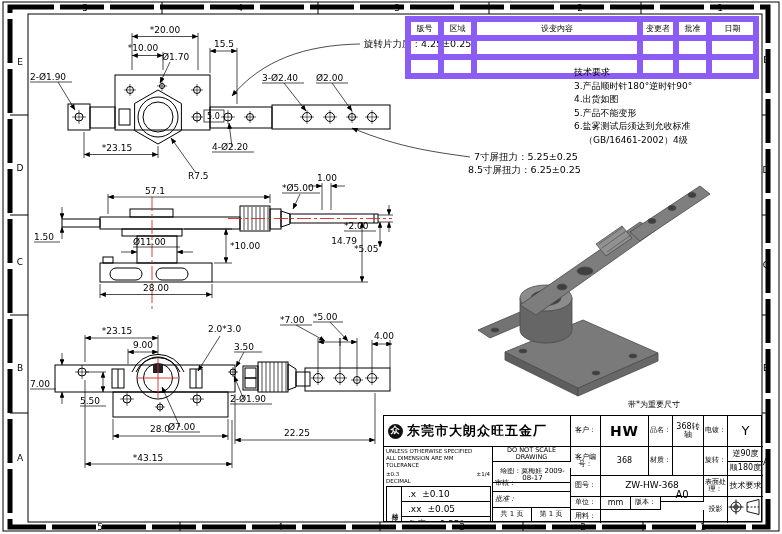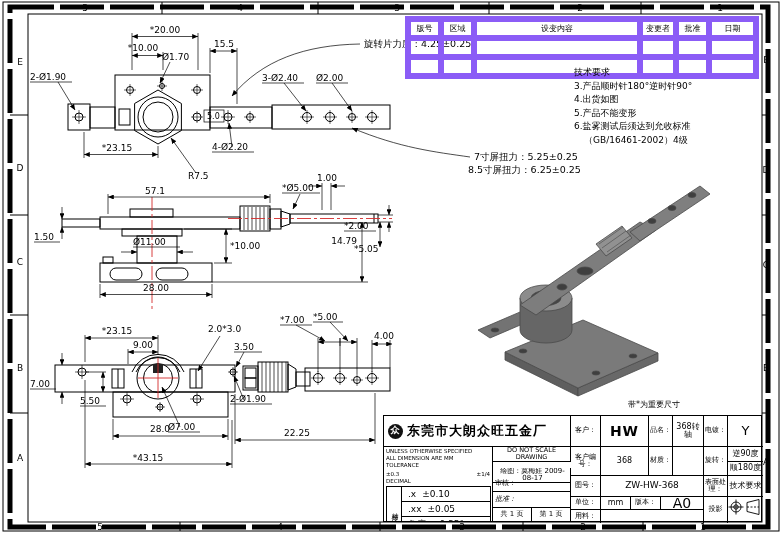--- a/index.html
+++ b/index.html
@@ -410,21 +410,21 @@
     <div class="tb val nb-r" style="left:344px;top:46px;width:35px;height:14px;">顺180度</div>
 
     <div class="tb lbl" style="left:187px;top:60px;width:30px;height:21px;">图号：</div>
     <div class="tb val" style="left:217px;top:60px;width:103px;height:21px;font-size:9px;">ZW-HW-368</div>
     <div class="tb lbl" style="left:320px;top:60px;width:24px;height:21px;">表面处理：</div>
     <div class="tb val nb-r" style="left:344px;top:60px;width:35px;height:21px;">技术要求</div>
 
     <div class="tb lbl" style="left:187px;top:81px;width:30px;height:13px;">单位：</div>
     <div class="tb val" style="left:217px;top:81px;width:30px;height:13px;">mm</div>
     <div class="tb lbl" style="left:247px;top:81px;width:30px;height:13px;">版本：</div>
-    <div class="tb val" style="left:277px;top:81px;width:43px;height:13px;font-size:14px;">A0</div>
+    <div class="tb val" style="left:277px;top:73px;width:43px;height:13px;font-size:10px;">A0</div>
     <div class="tb lbl nb-b" style="left:187px;top:94px;width:30px;height:13px;">用料：</div>
     <div class="tb val nb-b" style="left:217px;top:94px;width:103px;height:13px;"></div>
     <div class="tb lbl nb-b" style="left:320px;top:81px;width:24px;height:26px;">投影</div>
     <div class="tb nb-b nb-r" style="left:344px;top:81px;width:35px;height:26px;">
       <svg width="33" height="20" viewBox="0 0 33 20">
         <g stroke="#000" stroke-width="0.9" fill="none">
           <circle cx="8" cy="10" r="5"></circle>
           <circle cx="8" cy="10" r="2.2"></circle>
           <path d="M0.5,10H15.5 M8,2.5V17.5"></path>
           <polygon points="19,5.5 31,2.5 31,17.5 19,14.5"></polygon>

